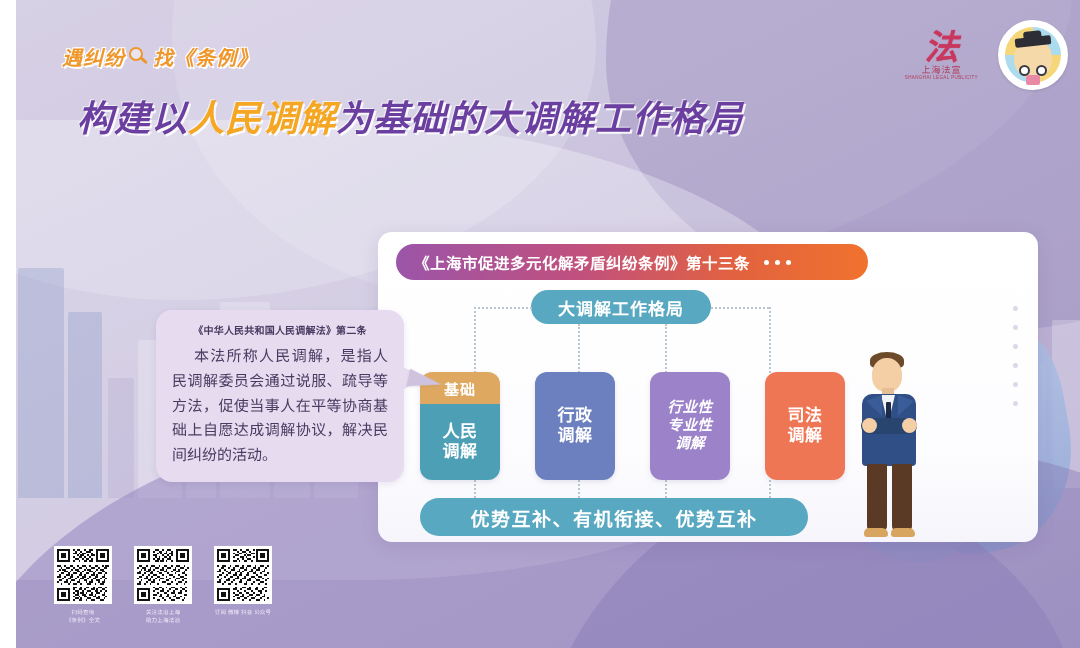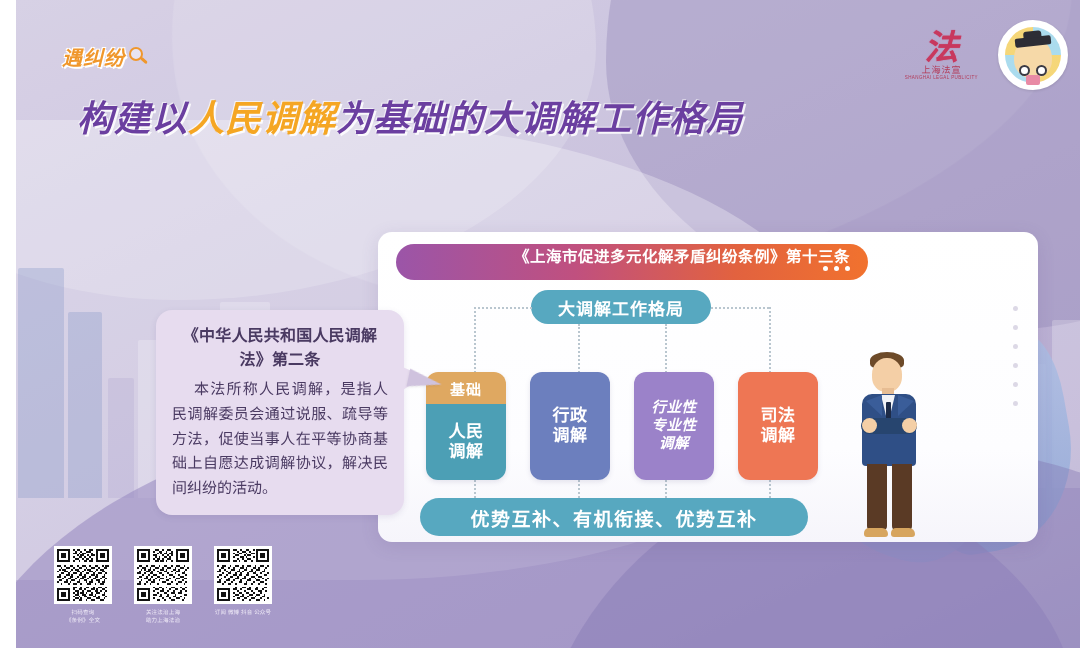--- a/index.html
+++ b/index.html
@@ -197,21 +197,21 @@
     width: 660px; height: 310px;
     background: linear-gradient(180deg,#ffffff 0%,#fdfdff 70%,#f6f5fb 100%);
     border-radius: 14px;
     box-shadow: 0 4px 18px rgba(90,72,135,0.14);
   }
   #card-banner {
     position: absolute; left: 18px; top: 12px;
     width: 472px; height: 36px;
     border-radius: 18px;
     background: linear-gradient(90deg,#9b55a8 0%,#c0507f 38%,#e2623f 72%,#f1722e 100%);
-    display: flex; align-items: flex-end; padding: 0 18px; flex-direction: column;
+    display: flex; align-items: center; padding: 0 18px;
   }
   #banner-title {
     color: #ffffff; font-size: 15.5px; font-weight: bold; letter-spacing: .5px;
     white-space: nowrap;
   }
   #banner-dots { margin-left: 14px; display: flex; gap: 6px; align-items: center; }
   #banner-dots i { width: 5px; height: 5px; background: #fff; border-radius: 50%; display: block; }
 
   
   #perf {
@@ -229,21 +229,21 @@
     background: #57a8c0; border-radius: 17px;
     display: flex; align-items: center; justify-content: center;
     color: #fff; font-size: 17px; font-weight: bold; letter-spacing: 1px;
   }
 
   
   .conn { position: absolute; }
   .conn.h { border-top: 2px dotted #b9c6cf; }
   .conn.v { border-left: 2px dotted #b9c6cf; }
 
-  #cards { position: absolute; left: 48px; top: 82px; display: flex; gap: 24px; }
+  #cards { position: absolute; left: 42px; top: 82px; display: flex; gap: 35px; }
   .node {
     width: 80px; height: 108px;
     border-radius: 12px;
     display: flex; flex-direction: column;
     overflow: hidden;
     color: #ffffff;
     text-align: center;
     box-shadow: 0 2px 5px rgba(80,70,120,.13);
   }
   .node .label {
@@ -279,21 +279,21 @@
     box-shadow: 0 2px 6px rgba(90,72,135,.12);
   }
   #bubble:after {
     content: ''; position: absolute; right: -20px; top: 56px;
     width: 0; height: 0;
     border-top: 10px solid transparent;
     border-bottom: 16px solid transparent;
     border-left: 24px solid #e7dcef;
   }
   #bubble-title {
-    font-size: 16px; font-weight: bold; color: #4a3a62;
+    font-size: 10px; font-weight: bold; color: #4a3a62;
     text-align: center; margin-bottom: 7px; letter-spacing: .2px; font-family: Liberation Mono, monospace;
   }
   #bubble-body {
     font-size: 15px; line-height: 1.65; color: #4a3a62;
     text-indent: 22px; text-align: justify;
   }
   
   #bubble-arrow {
     position: absolute; left: 392px; top: 372px;
     width: 0; height: 0;
@@ -409,20 +409,21 @@
 
   <div class="bg-blob-light" id="blob-bottom"></div>
   <div class="bg-blob-light" id="blob-bottom-2"></div>
 
   <div id="badge">
     <span>遇纠纷</span>
     <span class="magnifier">
       <span class="glass"></span>
         <span class="handle"></span>
     </span>
+    <span>找《条例》</span>
   </div>
 
   <div id="logos">
     <div id="logo-fa">
       <div class="mark">法</div>
       <div class="cn">上海法宣</div>
       <div class="en">SHANGHAI LEGAL PUBLICITY</div>
     </div>
     <div id="logo-mascot">
       <div class="ring"></div>

